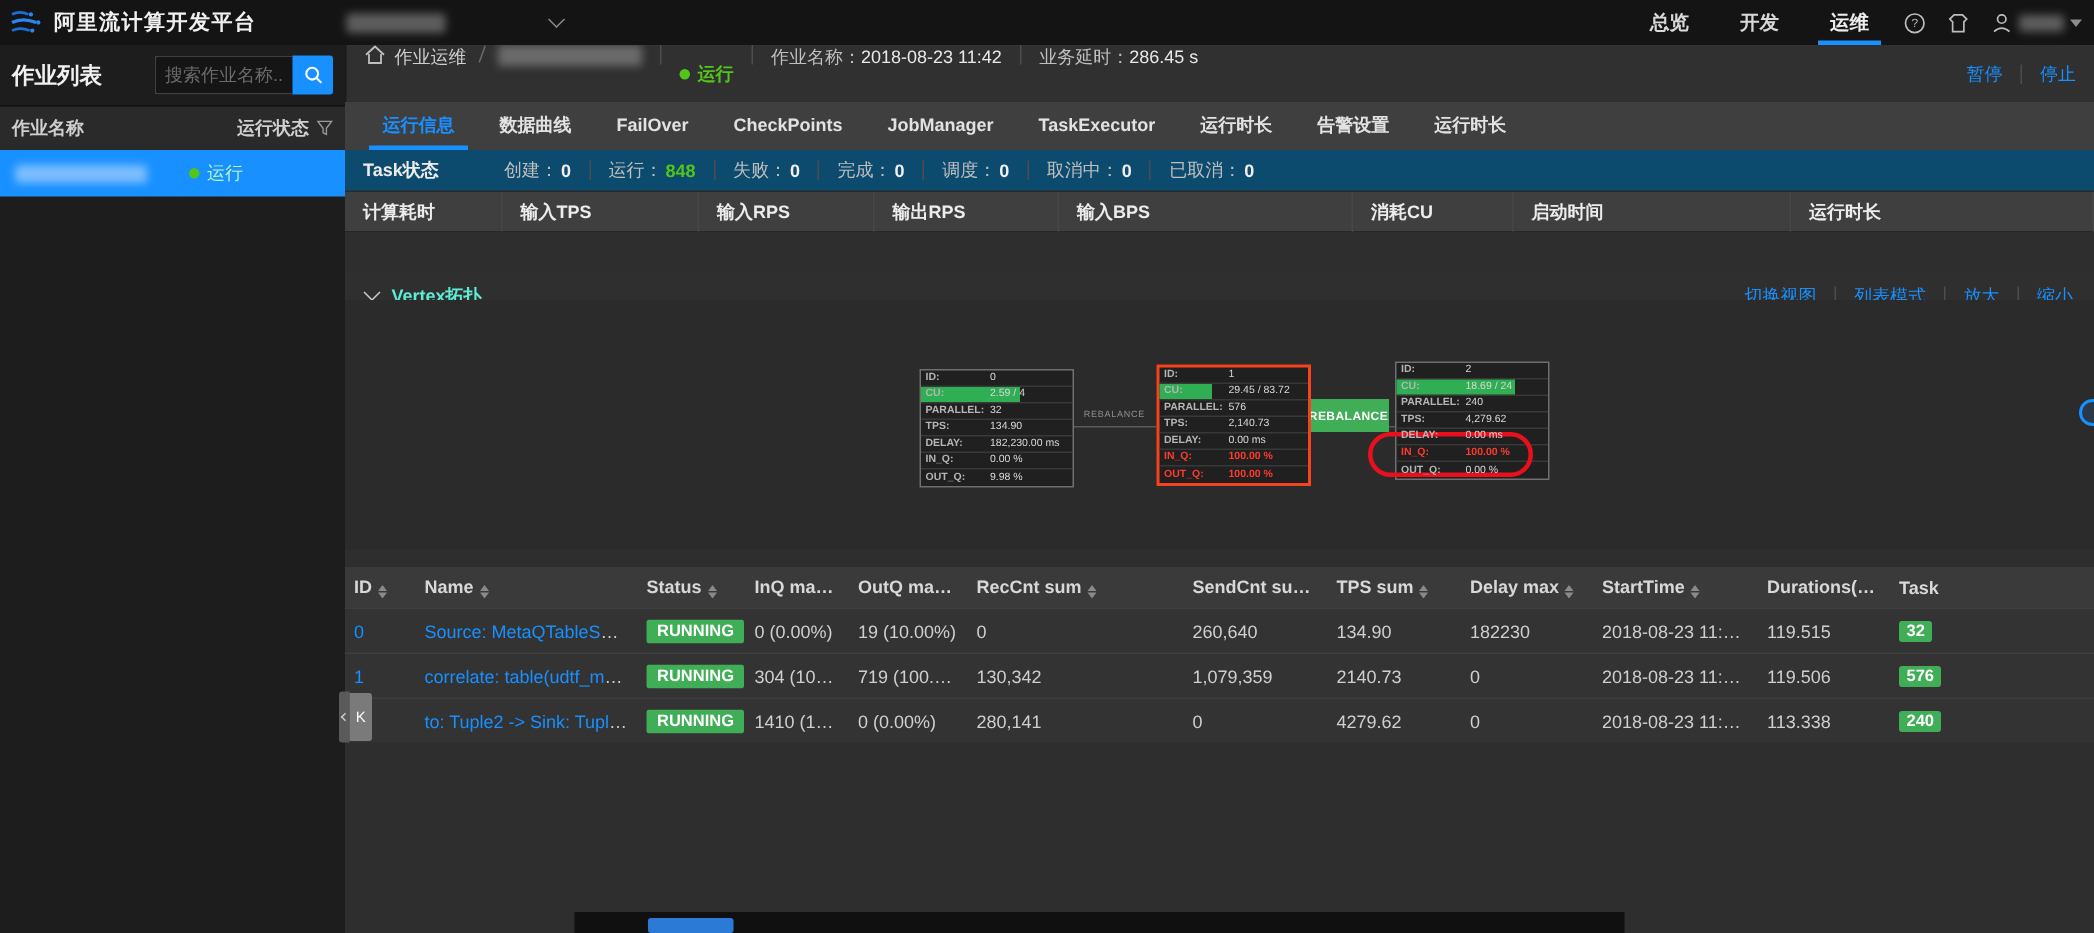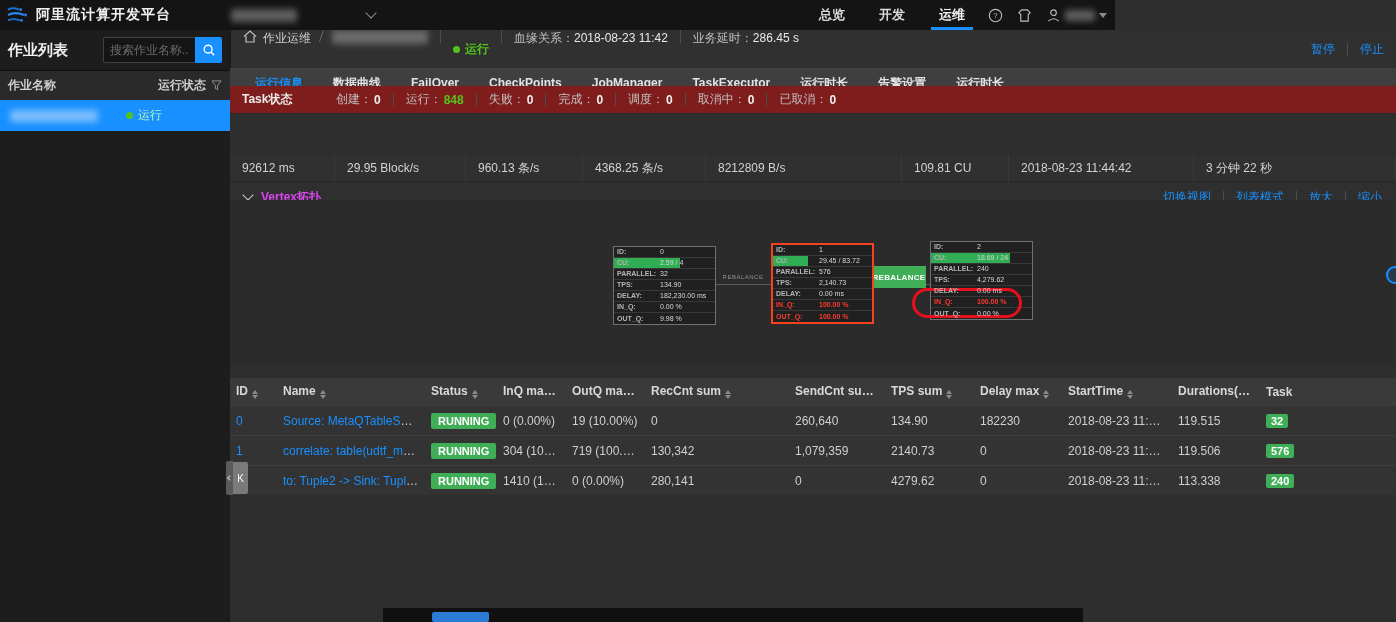--- a/index.html
+++ b/index.html
@@ -1,21 +1,21 @@
 <!DOCTYPE html>
 <html><head>
 <meta charset="utf-8">
 <style>
   * { margin:0; padding:0; box-sizing:border-box; }
   html,body { background:#222; }
   body { font-family:"Liberation Sans","DejaVu Sans",sans-serif; }
   #page { position:relative; width:1396px; height:622px; overflow:hidden; background:#2e2e2e; color:#d8d8d8; font-size:12px; }
 
   
-  #topbar { position:absolute; left:0; top:0; width:1115px; height:30px; background:#141414; display:flex; align-items:center; z-index:30; }
+  #topbar { position:absolute; left:0; top:0; width:1396px; height:30px; background:#141414; display:flex; align-items:center; z-index:30; }
   .logo { width:22px; height:18px; margin-left:6px; }
   .apptitle { color:#f0f0f0; font-weight:bold; font-size:14px; margin-left:8px; letter-spacing:1px; }
   .proj { display:flex; align-items:center; margin-left:60px; cursor:pointer; }
   .blur { background:#9a9a9a; border-radius:2px; filter:blur(3px); opacity:.55; display:inline-block; }
   .proj .blur { width:66px; height:13px; }
   .chev { width:8px; height:8px; border-right:1.5px solid #8c8c8c; border-bottom:1.5px solid #8c8c8c; transform:rotate(45deg); margin-left:70px; margin-top:-4px; }
   .topnav { position:absolute; right:150px; top:0; height:30px; display:flex; align-items:center; gap:34px; }
   .topnav span { color:#d8d8d8; font-size:13px; font-weight:bold; cursor:pointer; position:relative; height:30px; line-height:30px; }
   .topnav span.active { color:#eee; }
   .topnav span.active::after { content:""; position:absolute; left:-8px; right:-8px; bottom:0; height:3px; background:#1890ff; }
@@ -53,37 +53,37 @@
   .kv .k { color:#bfbfbf; }
   .kv .v { color:#e8e8e8; }
   .jobbar-actions { margin-left:auto; display:flex; align-items:center; }
   .bluelink { color:#1890ff; cursor:pointer; white-space:nowrap; }
 
   .tabsbar { position:absolute; left:0; top:38px; width:1166px; height:32px; background:#3f3f3f; display:flex; align-items:flex-end; padding:0 10px; gap:0; }
   .tab { color:#e2e2e2; font-weight:bold; font-size:12px; padding:0 15px; height:32px; line-height:30px; cursor:pointer; position:relative; }
   .tab.active { color:#1890ff; }
   .tab.active::after { content:""; position:absolute; left:6px; right:6px; bottom:0; height:3px; background:#1890ff; }
 
-  .taskrow { position:absolute; left:0; top:56px; width:1166px; height:28px; background:#7f1d1d; display:flex; align-items:center; border-bottom:1px solid #2a2a2a; }
+  .taskrow { position:absolute; left:0; top:70px; width:1166px; height:28px; background:#0c4a6e; display:flex; align-items:center; border-bottom:1px solid #2a2a2a; }
   .taskrow .rowlabel { width:106px; padding-left:12px; font-weight:bold; color:#ececec; flex:0 0 auto; }
   .tstate { display:flex; align-items:center; }
   .tstate .k { color:#bfbfbf; }
   .tstate .v { color:#f0f0f0; font-weight:bold; margin-left:2px; }
   .tstate .v.green { color:#52c41a; }
 
   .mgrid { position:absolute; left:0; width:1166px; height:27px; display:grid; grid-template-columns:105px 131px 117px 123px 196px 107px 185px 1fr; }
   .mhead { top:98px; background:#3f3f3f; }
   .mvals { top:125px; background:#303030; }
   .mgrid > div { padding:0 12px; line-height:27px; border-right:1px solid #464646; border-bottom:1px solid #262626; white-space:nowrap; overflow:hidden; }
   .mhead > div { color:#ececec; font-weight:bold; }
   .mvals > div { color:#d2d2d2; border-right-color:#3a3a3a; }
 
   .vhead { position:absolute; left:0; top:152px; width:1166px; height:30px; background:#2f2f2f; display:flex; align-items:center; padding:0 14px; }
   .vchev { width:8px; height:8px; border-right:1.5px solid #cfcfcf; border-bottom:1.5px solid #cfcfcf; transform:rotate(45deg); margin-right:9px; margin-top:-4px; }
-  .vtitle { color:#d946ef; font-weight:bold; }
+  .vtitle { color:#5eead4; font-weight:bold; }
   .vactions { margin-left:auto; display:flex; align-items:center; white-space:nowrap; }
 
   .canvas { position:absolute; left:0; top:170px; width:1166px; height:166px; background:#2b2b2b; }
   .vnode { position:absolute; width:103px; background:#202020; border:1px solid #707070; cursor:pointer; }
   .vnode.warn { border:2px solid #f5431f; }
   .vrow { position:relative; display:flex; height:11px; line-height:10px; font-size:7px; border-bottom:1px solid #383838; align-items:center; }
   .vrow:last-child { border-bottom:none; }
   .vl { width:46px; padding-left:3px; color:#b5b5b5; font-weight:bold; position:relative; z-index:2; }
   .vv { color:#d8d8d8; position:relative; z-index:2; white-space:nowrap; }
   .vv.red { color:#ff3b2e; font-weight:bold; }
@@ -198,21 +198,21 @@
       <span class="crumb">作业运维</span>
       <span class="slash"></span>
       <span class="blur"></span>
       <span class="vsep"></span>
       <span class="runflag">
         <i class="dot"></i>
         <span>运行</span>
       </span>
       <span class="vsep"></span>
       <span class="kv">
-        <span class="k">血缘关系：</span><span class="v">2018-08-23 11:42</span>
+        <span class="k">作业名称：</span><span class="v">2018-08-23 11:42</span>
       </span>
       <span class="vsep"></span>
       <span class="kv">
         <span class="k">业务延时：</span><span class="v">286.45 s</span>
       </span>
       <span class="jobbar-actions">
         <span class="bluelink">暂停</span>
         <span class="vsep"></span>
         <span class="bluelink">停止</span>
       </span>
@@ -261,29 +261,29 @@
           <span class="k">取消中：</span>
           <span class="v">0</span>
         </span>
       <span class="vsep"></span>
       <span class="tstate">
           <span class="k">已取消：</span>
           <span class="v">0</span>
         </span>
     </div>
 
-    <div class="mgrid mvals">
-      <div>92612 ms</div>
-      <div>29.95 Block/s</div>
-      <div>960.13 条/s</div>
-      <div>4368.25 条/s</div>
-      <div>8212809 B/s</div>
-      <div>109.81 CU</div>
-      <div>2018-08-23 11:44:42</div>
-      <div>3 分钟 22 秒</div>
+    <div class="mgrid mhead">
+      <div>计算耗时</div>
+      <div>输入TPS</div>
+      <div>输入RPS</div>
+      <div>输出RPS</div>
+      <div>输入BPS</div>
+      <div>消耗CU</div>
+      <div>启动时间</div>
+      <div>运行时长</div>
     </div>
 
     <div class="vhead">
       <span class="vchev"></span>
       <span class="vtitle">Vertex拓扑</span>
       <span class="vactions">
         <span class="bluelink">切换视图</span>
         <span class="vsep"></span>
         <span class="bluelink">列表模式</span>
         <span class="vsep"></span>

